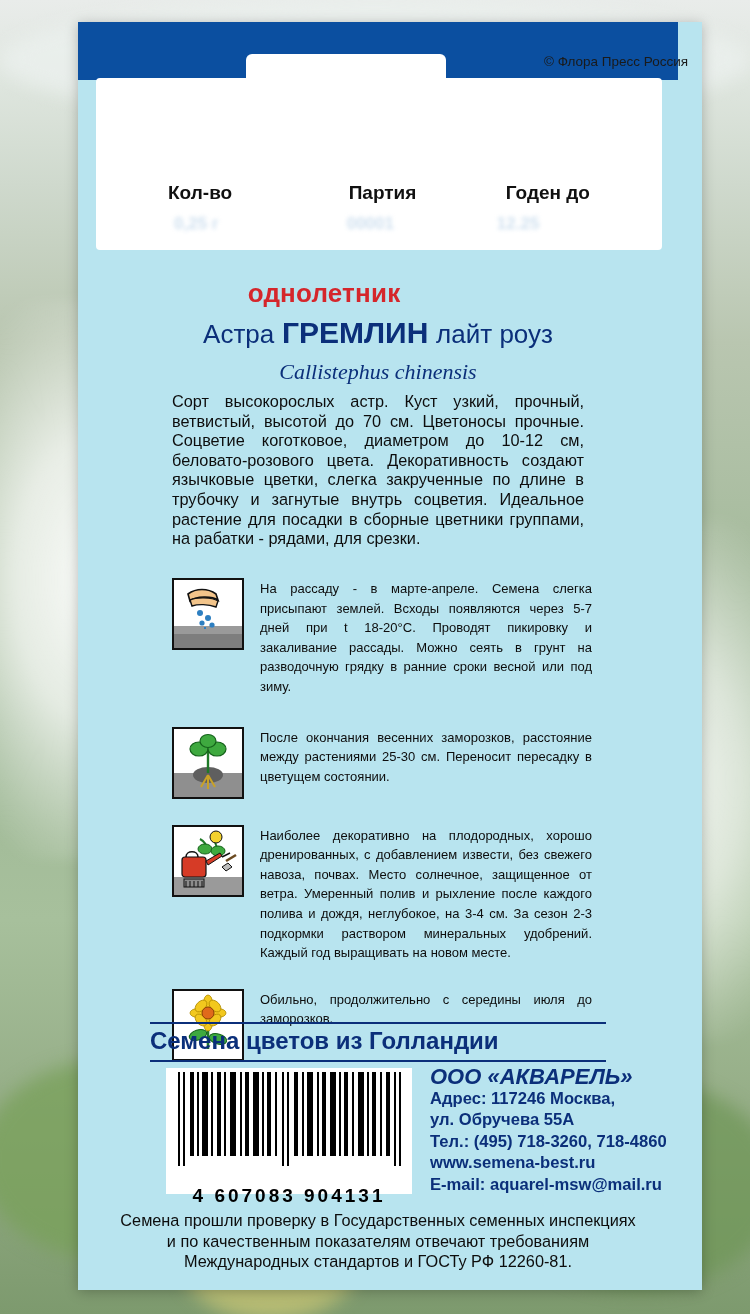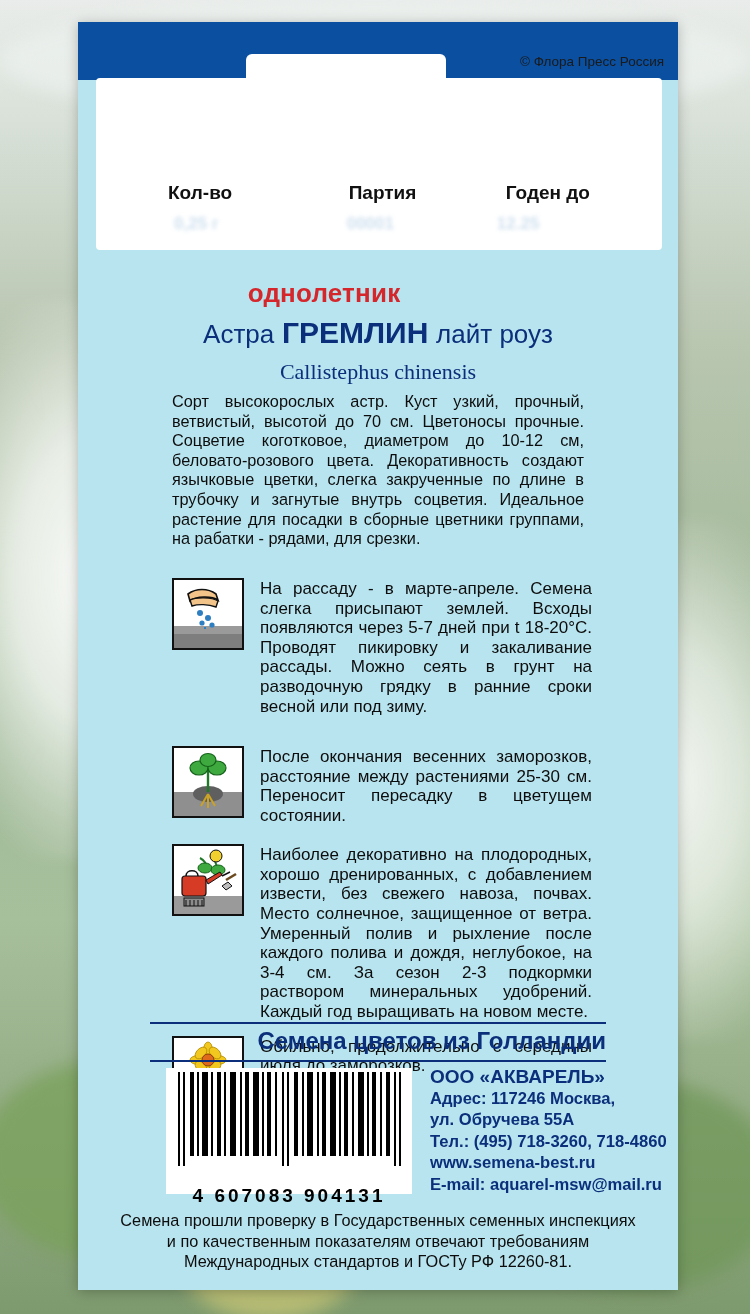--- a/index.html
+++ b/index.html
@@ -49,20 +49,21 @@
   
   .packet {
     position: absolute;
     left: 78px;
     top: 22px;
     width: 600px;
     height: 1268px;
     background: #b8e4ef;
     box-shadow: 0 2px 12px rgba(0,0,0,0.25);
     overflow: hidden;
+    padding-left: 24px;
   }
 
   
   .top-band {
     position: absolute;
     left: 0; top: 0;
     width: 600px; height: 58px;
     background: #0b4fa0;
   }
   .copyright {
@@ -144,20 +145,21 @@
     font-size: 28px;
   }
   .title .t-small { font-weight: normal; font-size: 26px; }
   .title .t-big { font-weight: bold; font-size: 30px; }
   .latin {
     position: absolute;
     left: 0; top: 337px;
     width: 600px;
     text-align: center;
     color: #0b2f7a;
+    font-style: italic;
     font-size: 22px;
     font-family: "Liberation Serif", serif;
   }
 
   
   .desc {
     position: absolute;
     left: 94px;
     top: 370px;
     width: 412px;
@@ -185,34 +187,34 @@
     top: 0;
     width: 72px;
     height: 72px;
     border: 2px solid #111;
     background: #ffffff;
     box-sizing: border-box;
     overflow: hidden;
   }
   .row .rtext {
     margin-left: 88px;
-    font-size: 17px;
+    font-size: 13px;
     line-height: 19.6px;
     color: #0d0d0d;
     text-align: justify;
     padding-top: 1px;
   }
 
   
   .banner {
     position: absolute;
     left: 72px;
     top: 1000px;
     width: 456px;
-    text-align: right;
+    text-align: left;
     color: #0b2f7a;
     font-weight: bold;
     font-size: 24px;
     border-top: 2px solid #0b2f7a;
     border-bottom: 2px solid #0b2f7a;
     padding: 3px 0 5px 0;
   }
 
   
   .bottom-block {
@@ -249,21 +251,21 @@
   .company {
     position: absolute;
     left: 352px;
     top: 2px;
     width: 240px;
     color: #0b2f7a;
     font-weight: bold;
     font-size: 16.6px;
     line-height: 21.5px;
   }
-  .company .c-name { font-size: 19px; }
+  .company .c-name { font-size: 22px; font-style: italic; }
 
   
   .footer-note {
     position: absolute;
     left: 0;
     top: 1188px;
     width: 600px;
     text-align: center;
     font-size: 16.3px;
     line-height: 20.5px;

